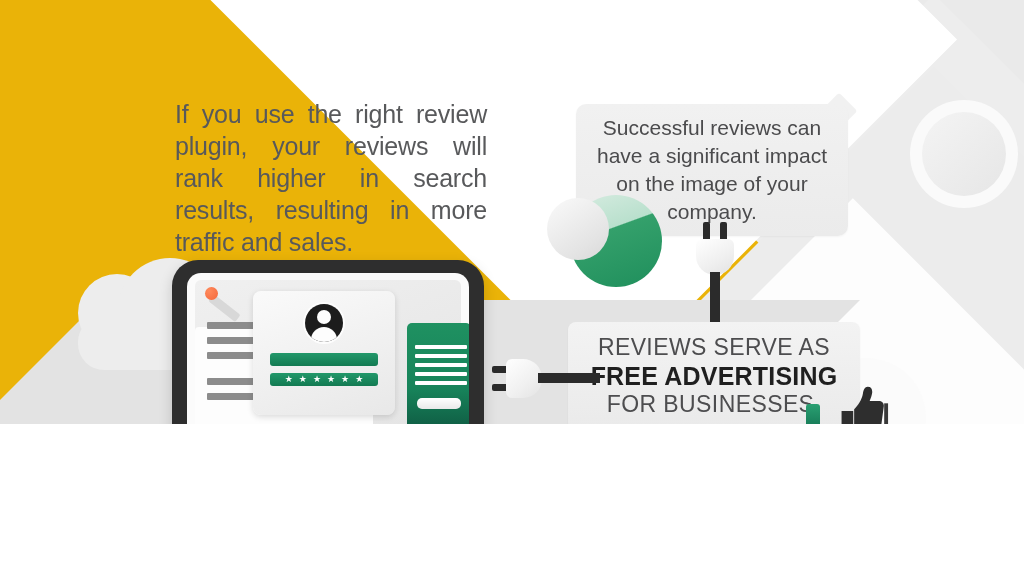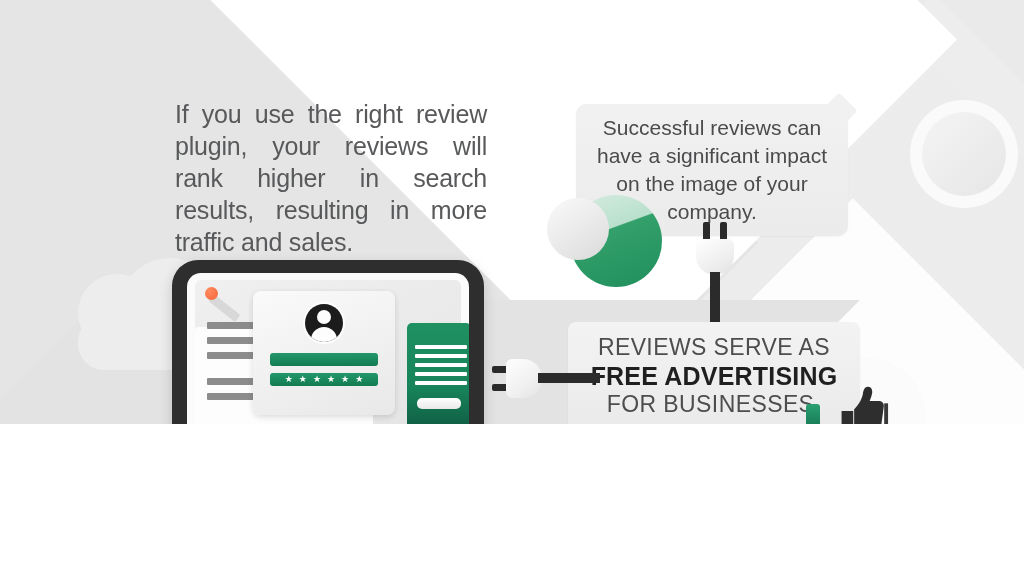--- a/index.html
+++ b/index.html
@@ -2,21 +2,21 @@
 <html><head>
 <meta charset="utf-8">
 <style>
   * { margin:0; padding:0; box-sizing:border-box; }
   html,body { width:1024px; height:576px; overflow:hidden; }
   body {
     font-family:"Liberation Sans", sans-serif;
     background:#ffffff;
     position:relative;
   }
-  #stage { position:absolute; inset:0; width:1024px; height:424px; overflow:hidden; background:#e5e5e5;padding-left:41px; }
+  #stage { position:absolute; inset:0; width:1024px; height:424px; overflow:hidden; background:#eab308;padding-left:41px; }
 
   
   .bg-diag-right {
     position:absolute; top:-140px; right:-210px;
     width:520px; height:470px;
     background:#eaeaea;
     transform:rotate(45deg);
     transform-origin:center;
   }
   .bg-diag-right2 {

